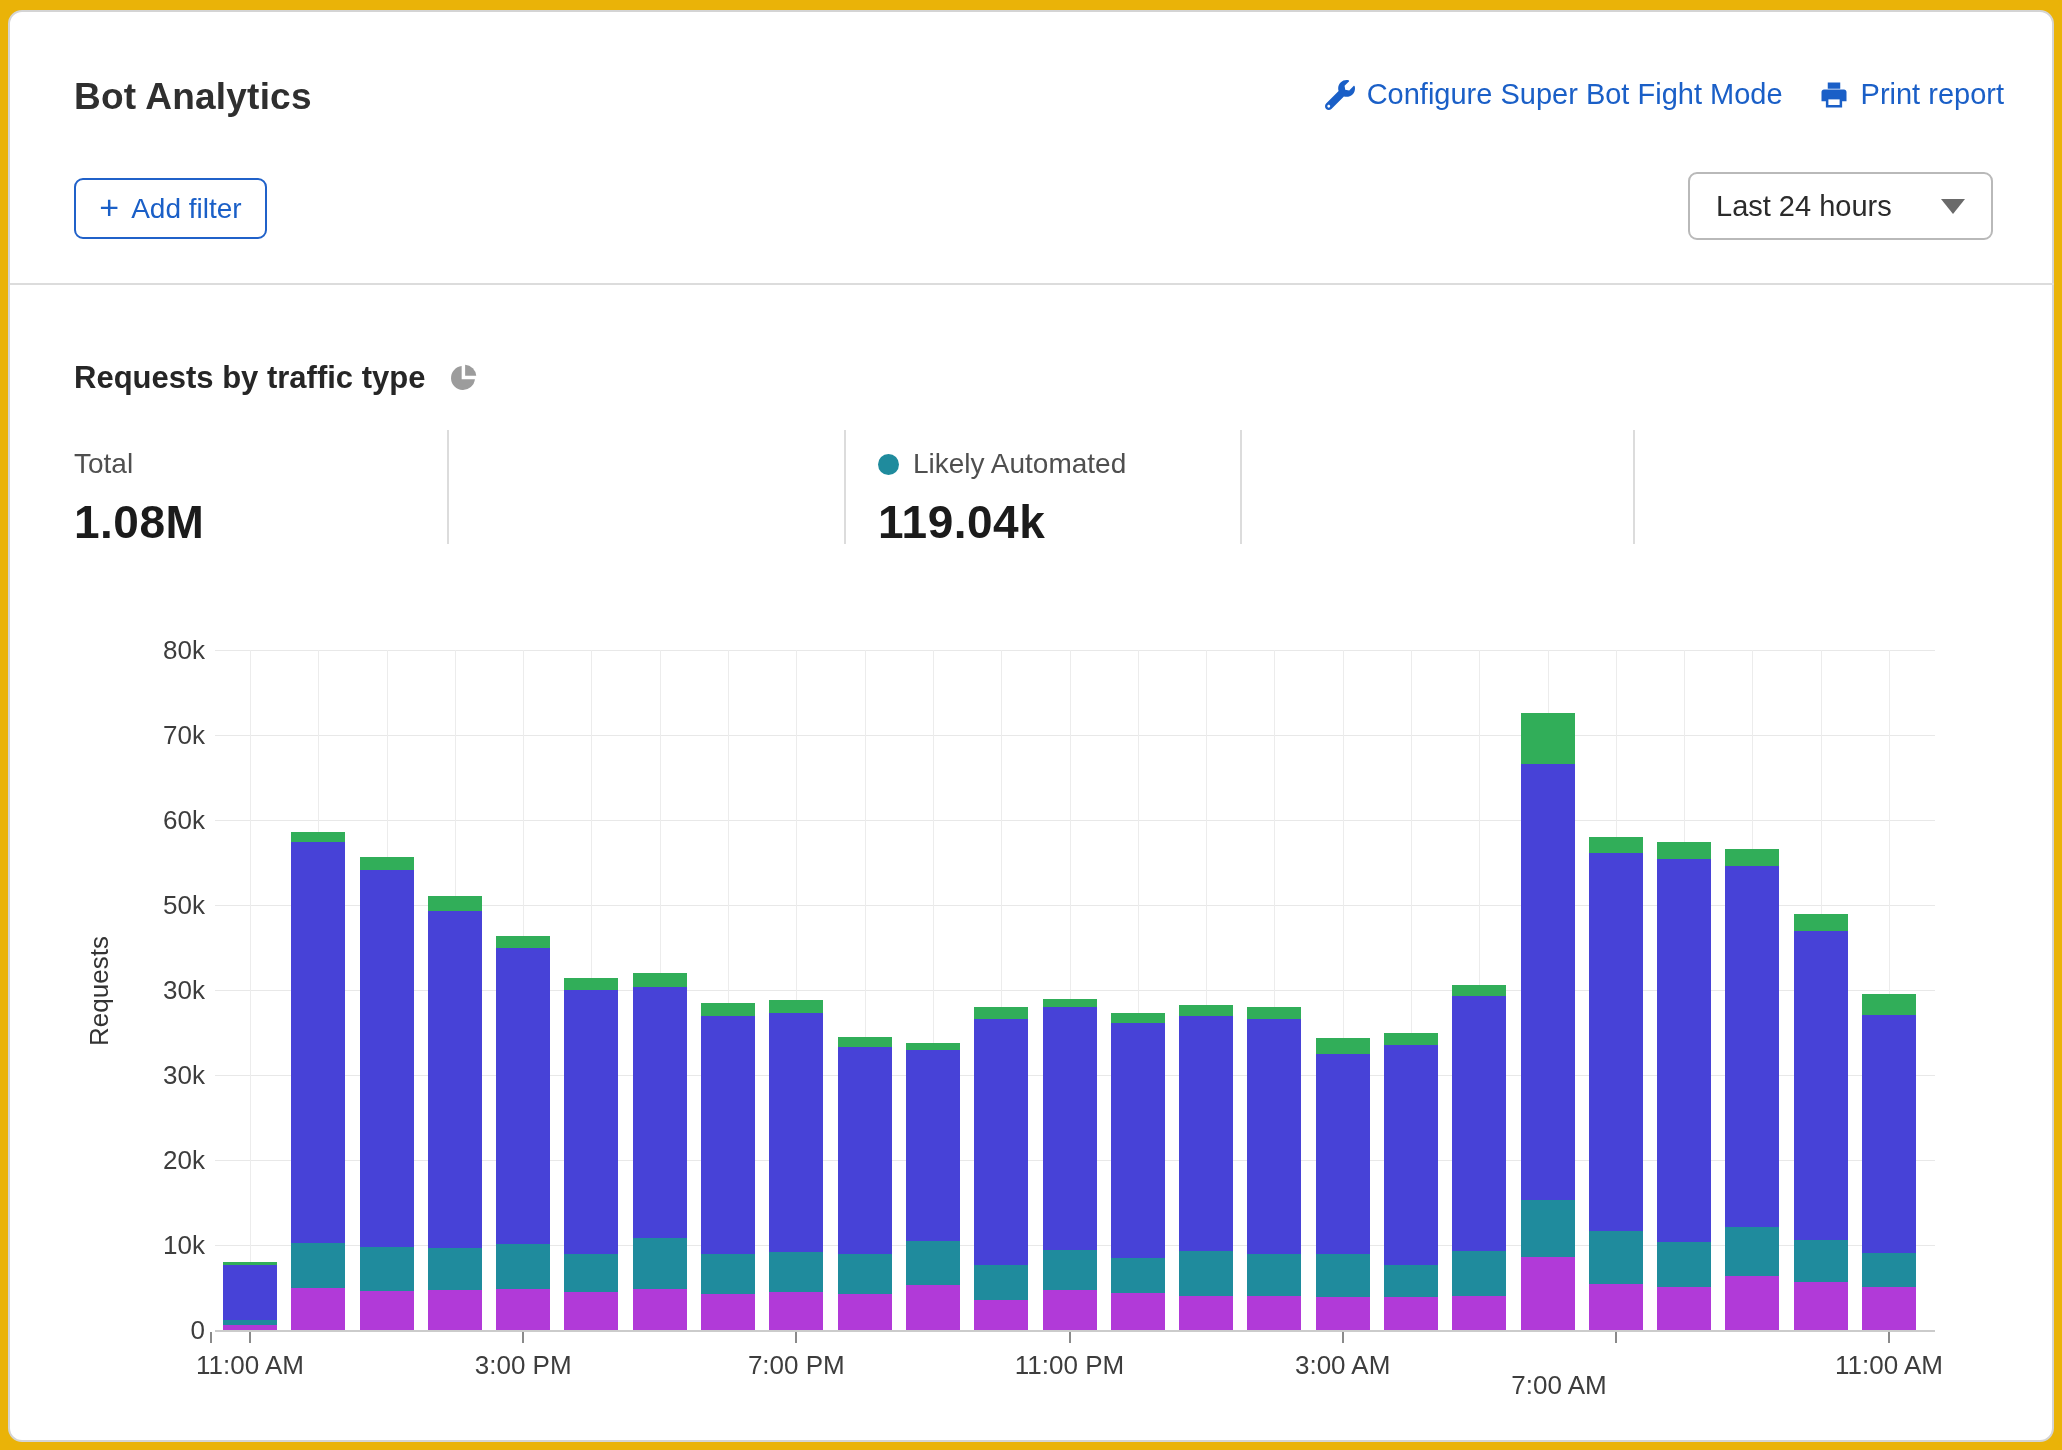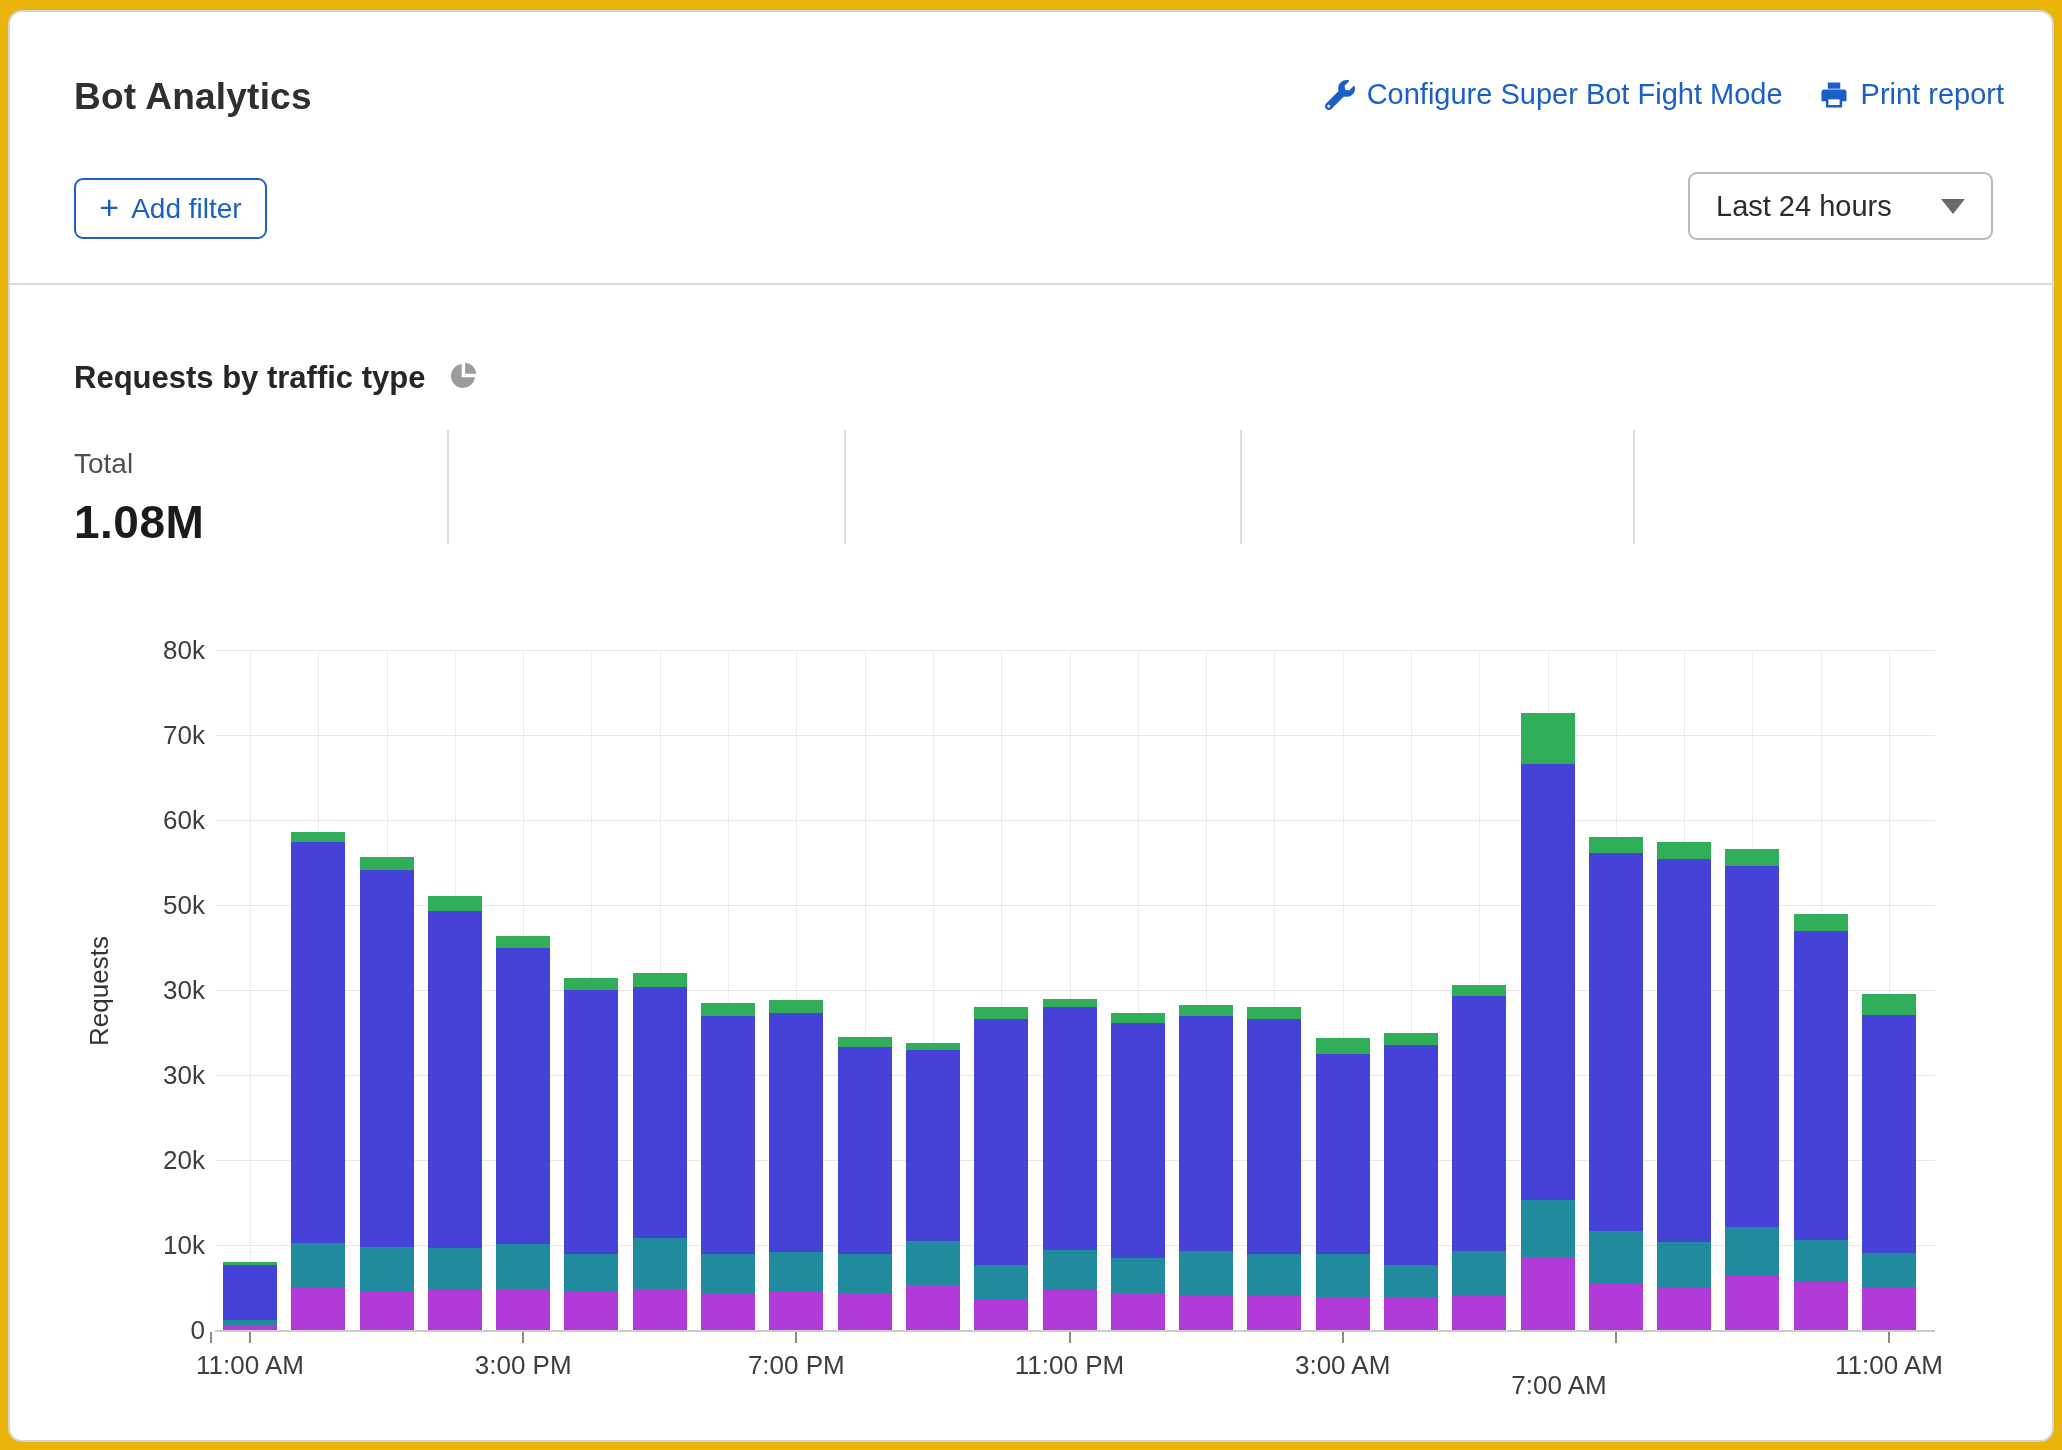--- a/index.html
+++ b/index.html
@@ -24,21 +24,21 @@
 
   .time-select { position:absolute; left:1688px; top:172px; width:305px; height:68px;
                  background:#fff; border:2px solid #b9b9b9; border-radius:9px;
                  display:flex; align-items:center; padding:0 26px; cursor:pointer; }
   .time-select .value { font-size:29px; color:#2b2b2b; flex:1; }
   .caret { width:0; height:0; border-left:12px solid transparent; border-right:12px solid transparent;
            border-top:15px solid #6a6a6a; }
 
   .section-divider { position:absolute; left:10px; top:283px; width:2044px; height:2px; background:#dcdcdc; }
 
-  .section-heading { position:absolute; left:74px; top:360px; display:flex; align-items:flex-start; gap:22px; }
+  .section-heading { position:absolute; left:74px; top:360px; display:flex; align-items:center; gap:22px; }
   .section-heading h2 { font-size:31px; font-weight:700; color:#262626; }
   .section-heading svg { display:block; }
 
   .stat-col { position:absolute; top:436px;margin-top:11px; }
   .stat-label-row { display:flex; align-items:center; gap:14px; height:34px; }
   .stat-dot { width:21px; height:21px; border-radius:50%; }
   .stat-label { font-size:28px; color:#4f4f4f; }
   .stat-value { margin-top:14px; font-size:46px; font-weight:700; color:#1b1b1b; letter-spacing:.5px; }
   .stat-vdivider { position:absolute; top:430px; width:2px; height:114px; background:#dcdcdc; }
 
@@ -110,20 +110,27 @@
           <path d="M13.6 10.4h8.35a9 9 0 0 0-8.35-8.35z"></path>
         </svg>
     </span>
   </div>
 
   <div class="stat-col" style="left: 74px;">
     <div class="stat-label-row">
         <span class="stat-label">Total</span>
       </div>
     <div class="stat-value">1.08M</div>
+  </div>
+  <div class="stat-col" style="left: 878px;">
+    <div class="stat-label-row">
+        <span class="stat-dot" style="background: rgb(31, 139, 157);"></span>
+        <span class="stat-label">Likely Automated</span>
+      </div>
+    <div class="stat-value">119.04k</div>
   </div>
 
   <div class="y-axis-title">Requests</div>
   <div class="ylabels" id="ylabels">
       <div class="ylabel" style="top: 665px;">0</div>
       <div class="ylabel" style="top: 580px;">10k</div>
       <div class="ylabel" style="top: 495px;">20k</div>
       <div class="ylabel" style="top: 410px;">30k</div>
       <div class="ylabel" style="top: 325px;">30k</div>
       <div class="ylabel" style="top: 240px;">50k</div>

